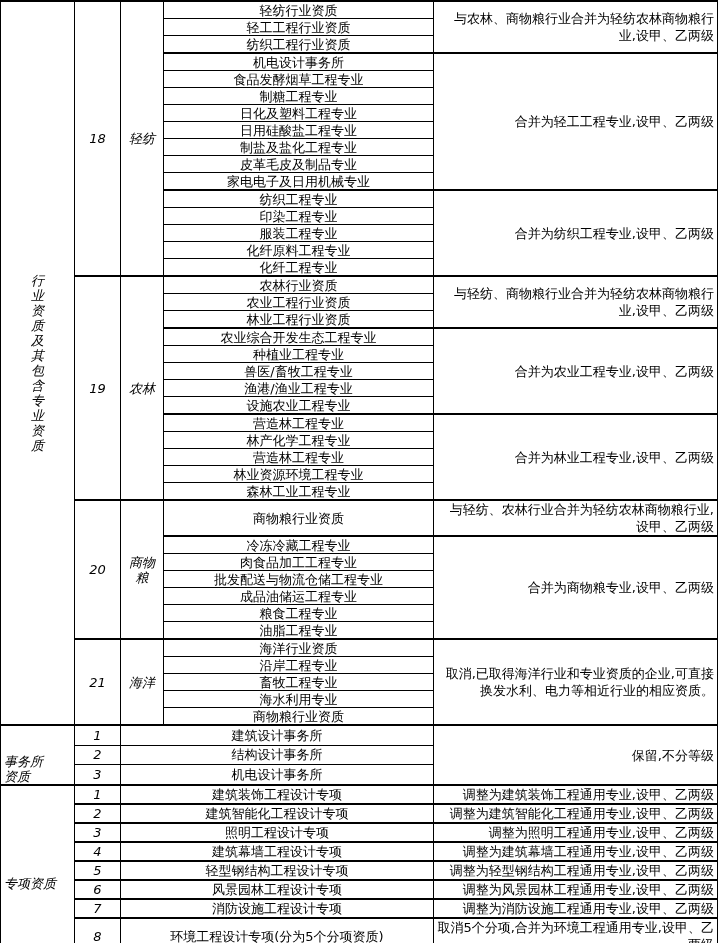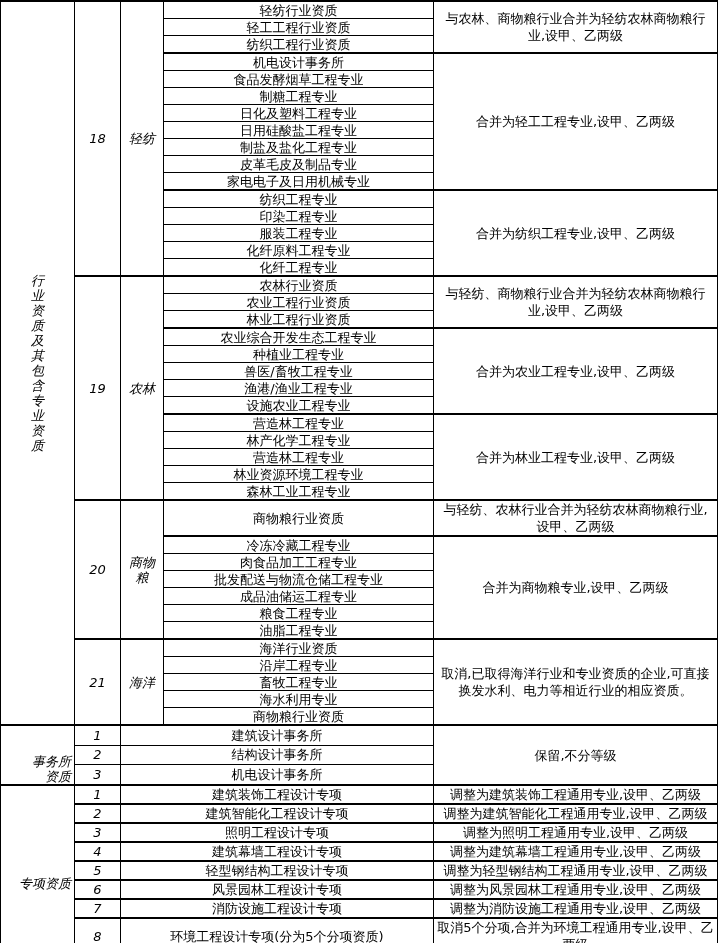--- a/index.html
+++ b/index.html
@@ -21,31 +21,31 @@
     border: 1px solid #000000;
     height: 16px;
     padding: 0 3px;
     vertical-align: middle;
     overflow: hidden;
   }
   tr.tall td { height: 29px; }
   tr.thick-top td { border-top-width: 2px; }
   td.center { text-align: center; padding: 0 1px; font-style: italic; }
   td.item { text-align: center; }
-  td.note { text-align: center; padding: 0 4px; }
+  td.note { text-align: right; padding: 0 4px; }
   td.note div { line-height: 17px; }
   td.item div, td.center div { line-height: 15px; }
   .vlabel {
     white-space: pre-line;
     text-align: center;
     line-height: 23px;
   }
   .plabel {
     white-space: pre-line;
-    text-align: right;
+    text-align: left;
     line-height: 18px;
     margin-top: 28px;
   }
 </style>
 </head>
 <body>
 
 <div class="doc">
   <table class="qual">
     <colgroup>

